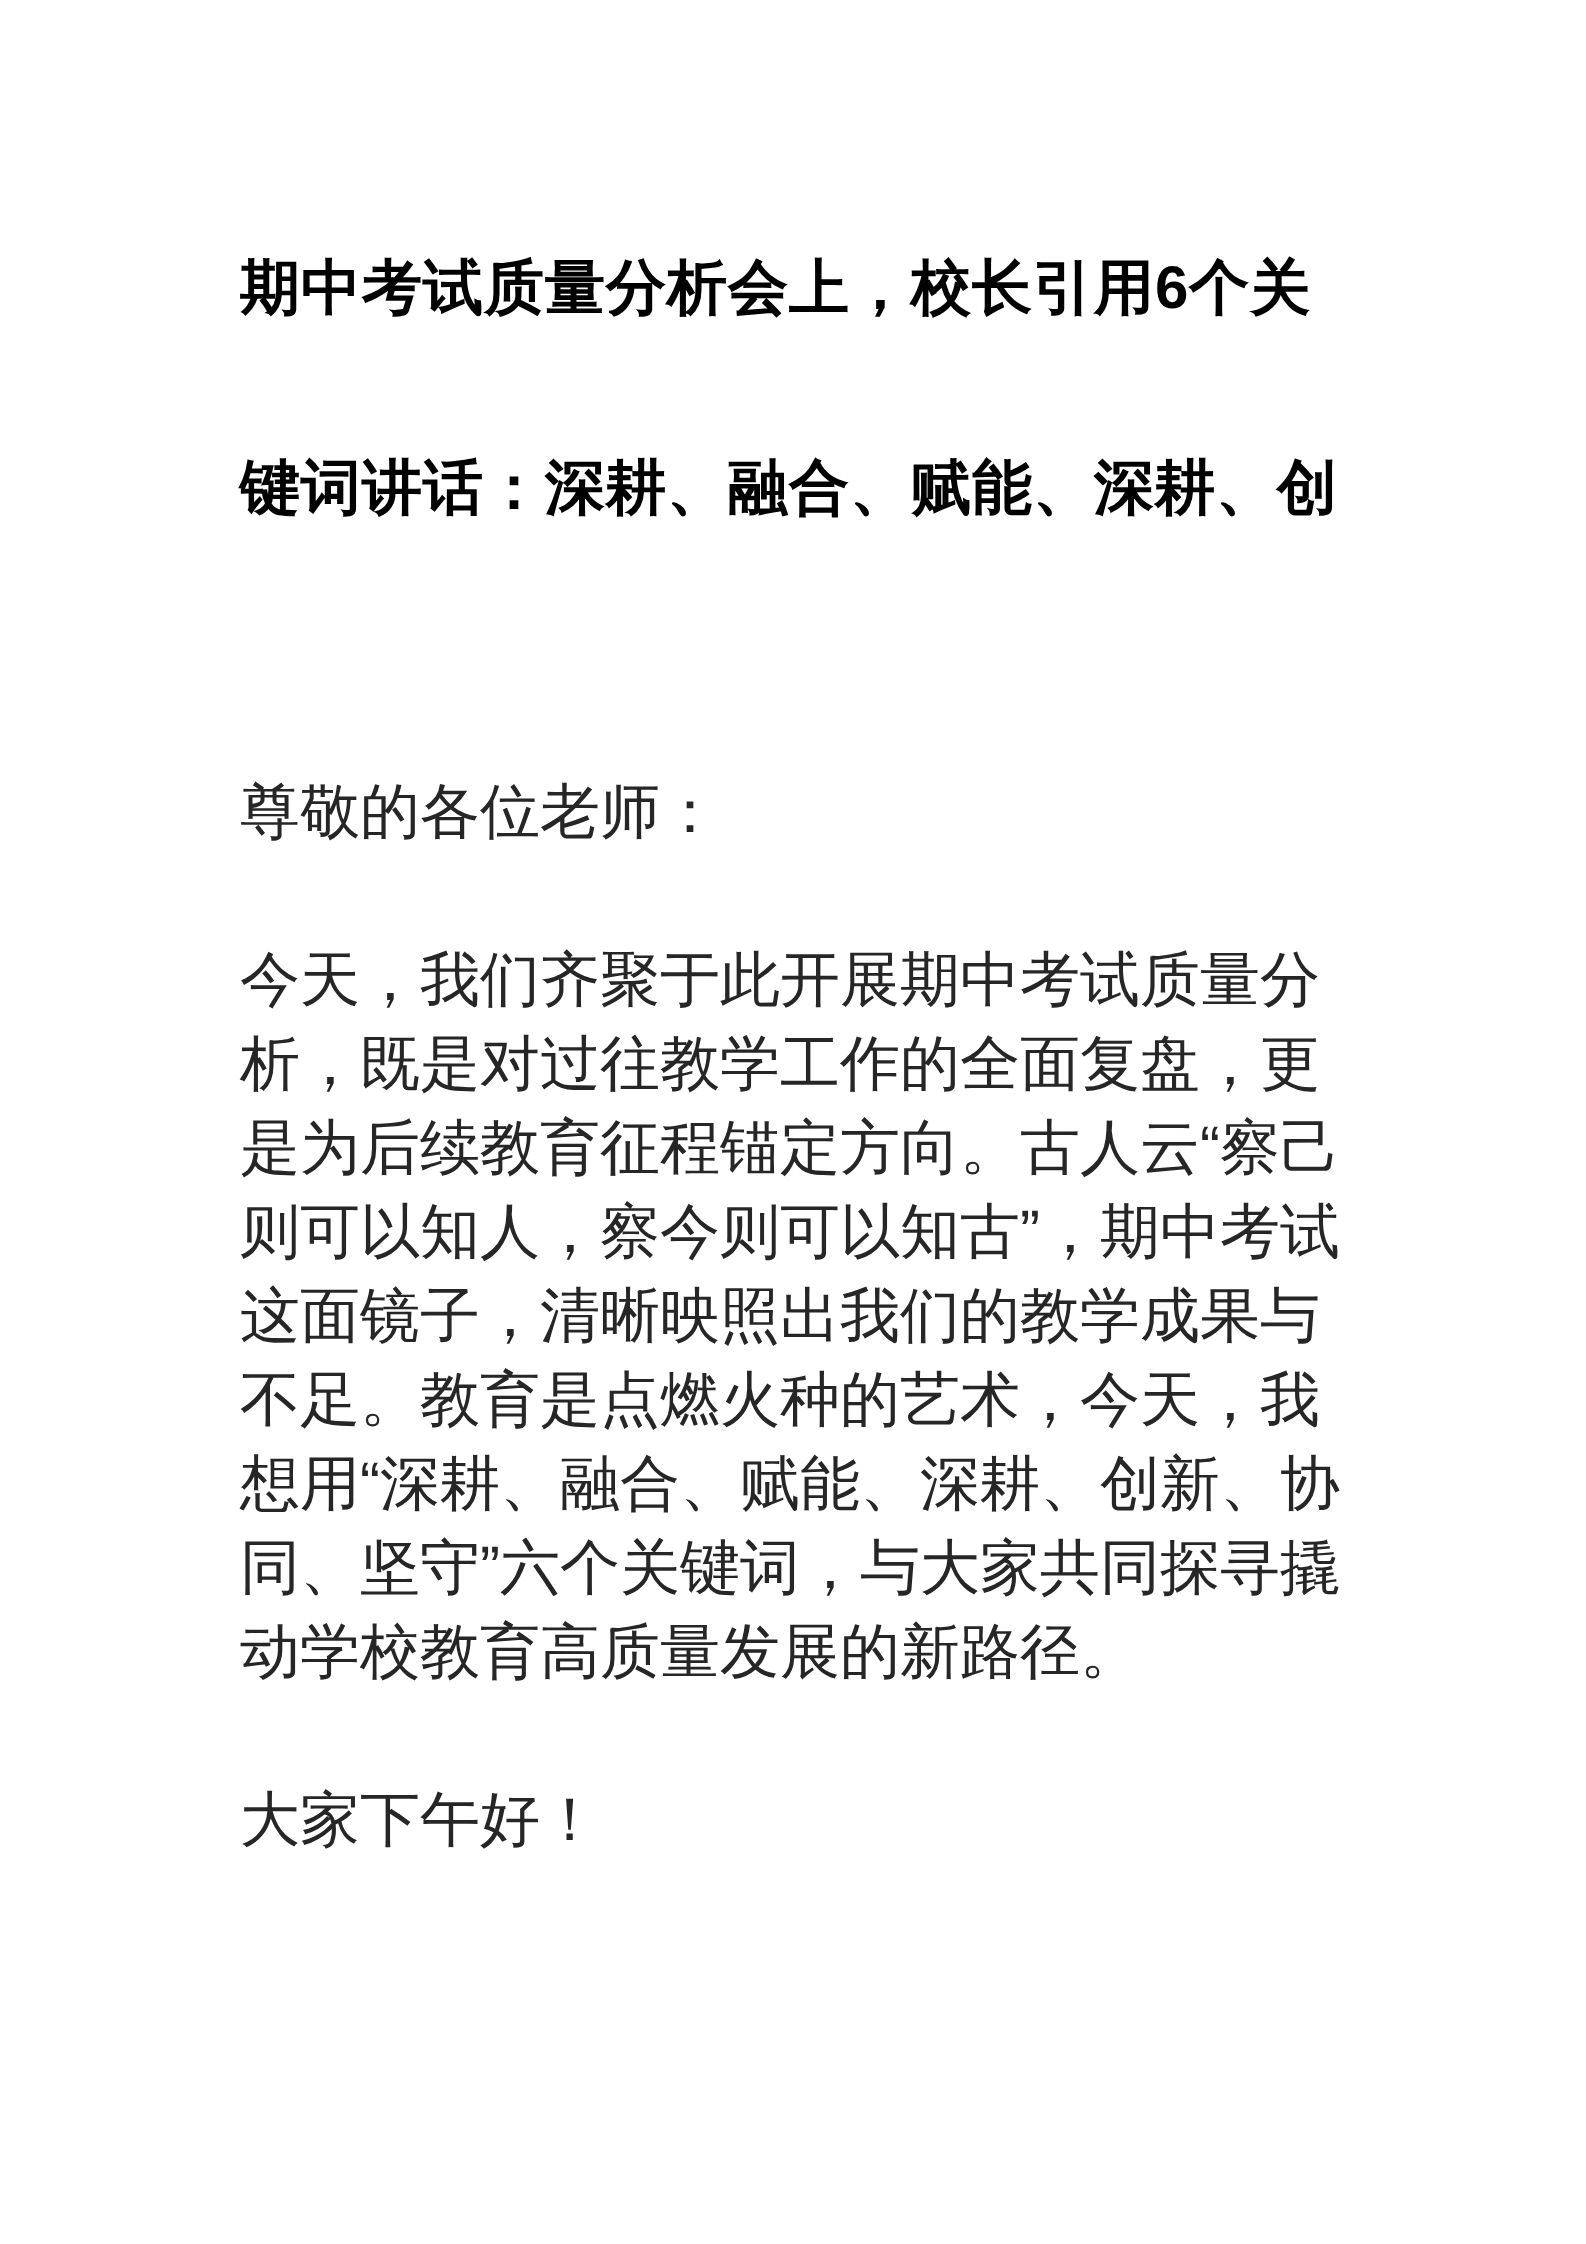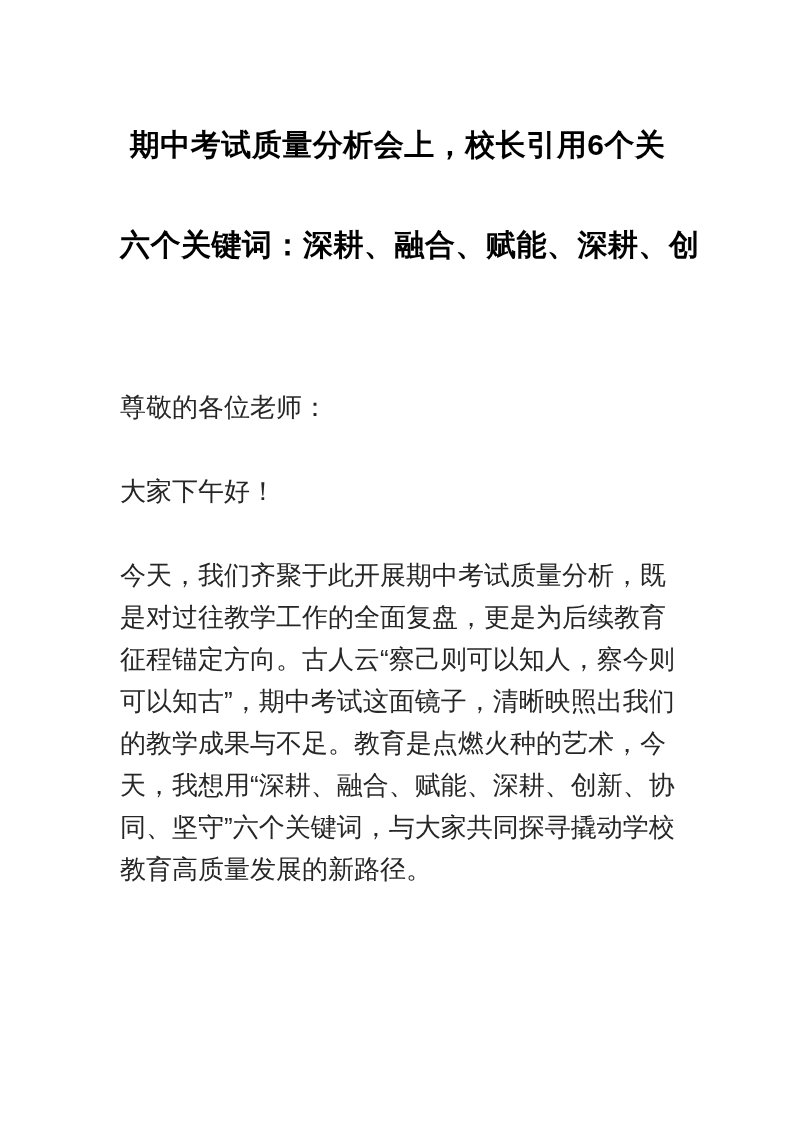--- a/index.html
+++ b/index.html
@@ -17,43 +17,43 @@
     padding: 95px 118px 0 120px;
     font-family: "Liberation Sans", "DejaVu Sans", sans-serif;
     overflow: hidden;
   }
   .doc-title {
     margin: 0 0 91px 0;
     font-size: 30px;
     font-weight: bold;
     color: #000000;
     line-height: 100px;
-    text-align: center;
+    text-align: left;
     letter-spacing: 0.5px;
   }
   .title-line {
     display: block;
     white-space: nowrap;
   }
   .doc-body p {
     margin: 0 0 42px 0;
-    font-size: 26px;
+    font-size: 30px;
     line-height: 42px;
     color: #262626;
     text-align: left;
     word-break: break-all;
   }
 </style>
 </head>
 <body>
 
 <div class="page">
   <h1 class="doc-title">
     <span class="title-line">期中考试质量分析会上，校长引用6个关</span>
-    <span class="title-line">六个关键词：深耕、融合、赋能、深耕、创</span>
+    <span class="title-line">键词讲话：深耕、融合、赋能、深耕、创</span>
   </h1>
 
   <div class="doc-body">
     <p>尊敬的各位老师：</p>
+    <p>今天，我们齐聚于此开展期中考试质量分析，既是对过往教学工作的全面复盘，更是为后续教育征程锚定方向。古人云“察己则可以知人，察今则可以知古”，期中考试这面镜子，清晰映照出我们的教学成果与不足。教育是点燃火种的艺术，今天，我想用“深耕、融合、赋能、深耕、创新、协同、坚守”六个关键词，与大家共同探寻撬动学校教育高质量发展的新路径。</p>
     <p>大家下午好！</p>
-    <p>今天，我们齐聚于此开展期中考试质量分析，既是对过往教学工作的全面复盘，更是为后续教育征程锚定方向。古人云“察己则可以知人，察今则可以知古”，期中考试这面镜子，清晰映照出我们的教学成果与不足。教育是点燃火种的艺术，今天，我想用“深耕、融合、赋能、深耕、创新、协同、坚守”六个关键词，与大家共同探寻撬动学校教育高质量发展的新路径。</p>
   </div>
 </div>
 
 </body></html>

